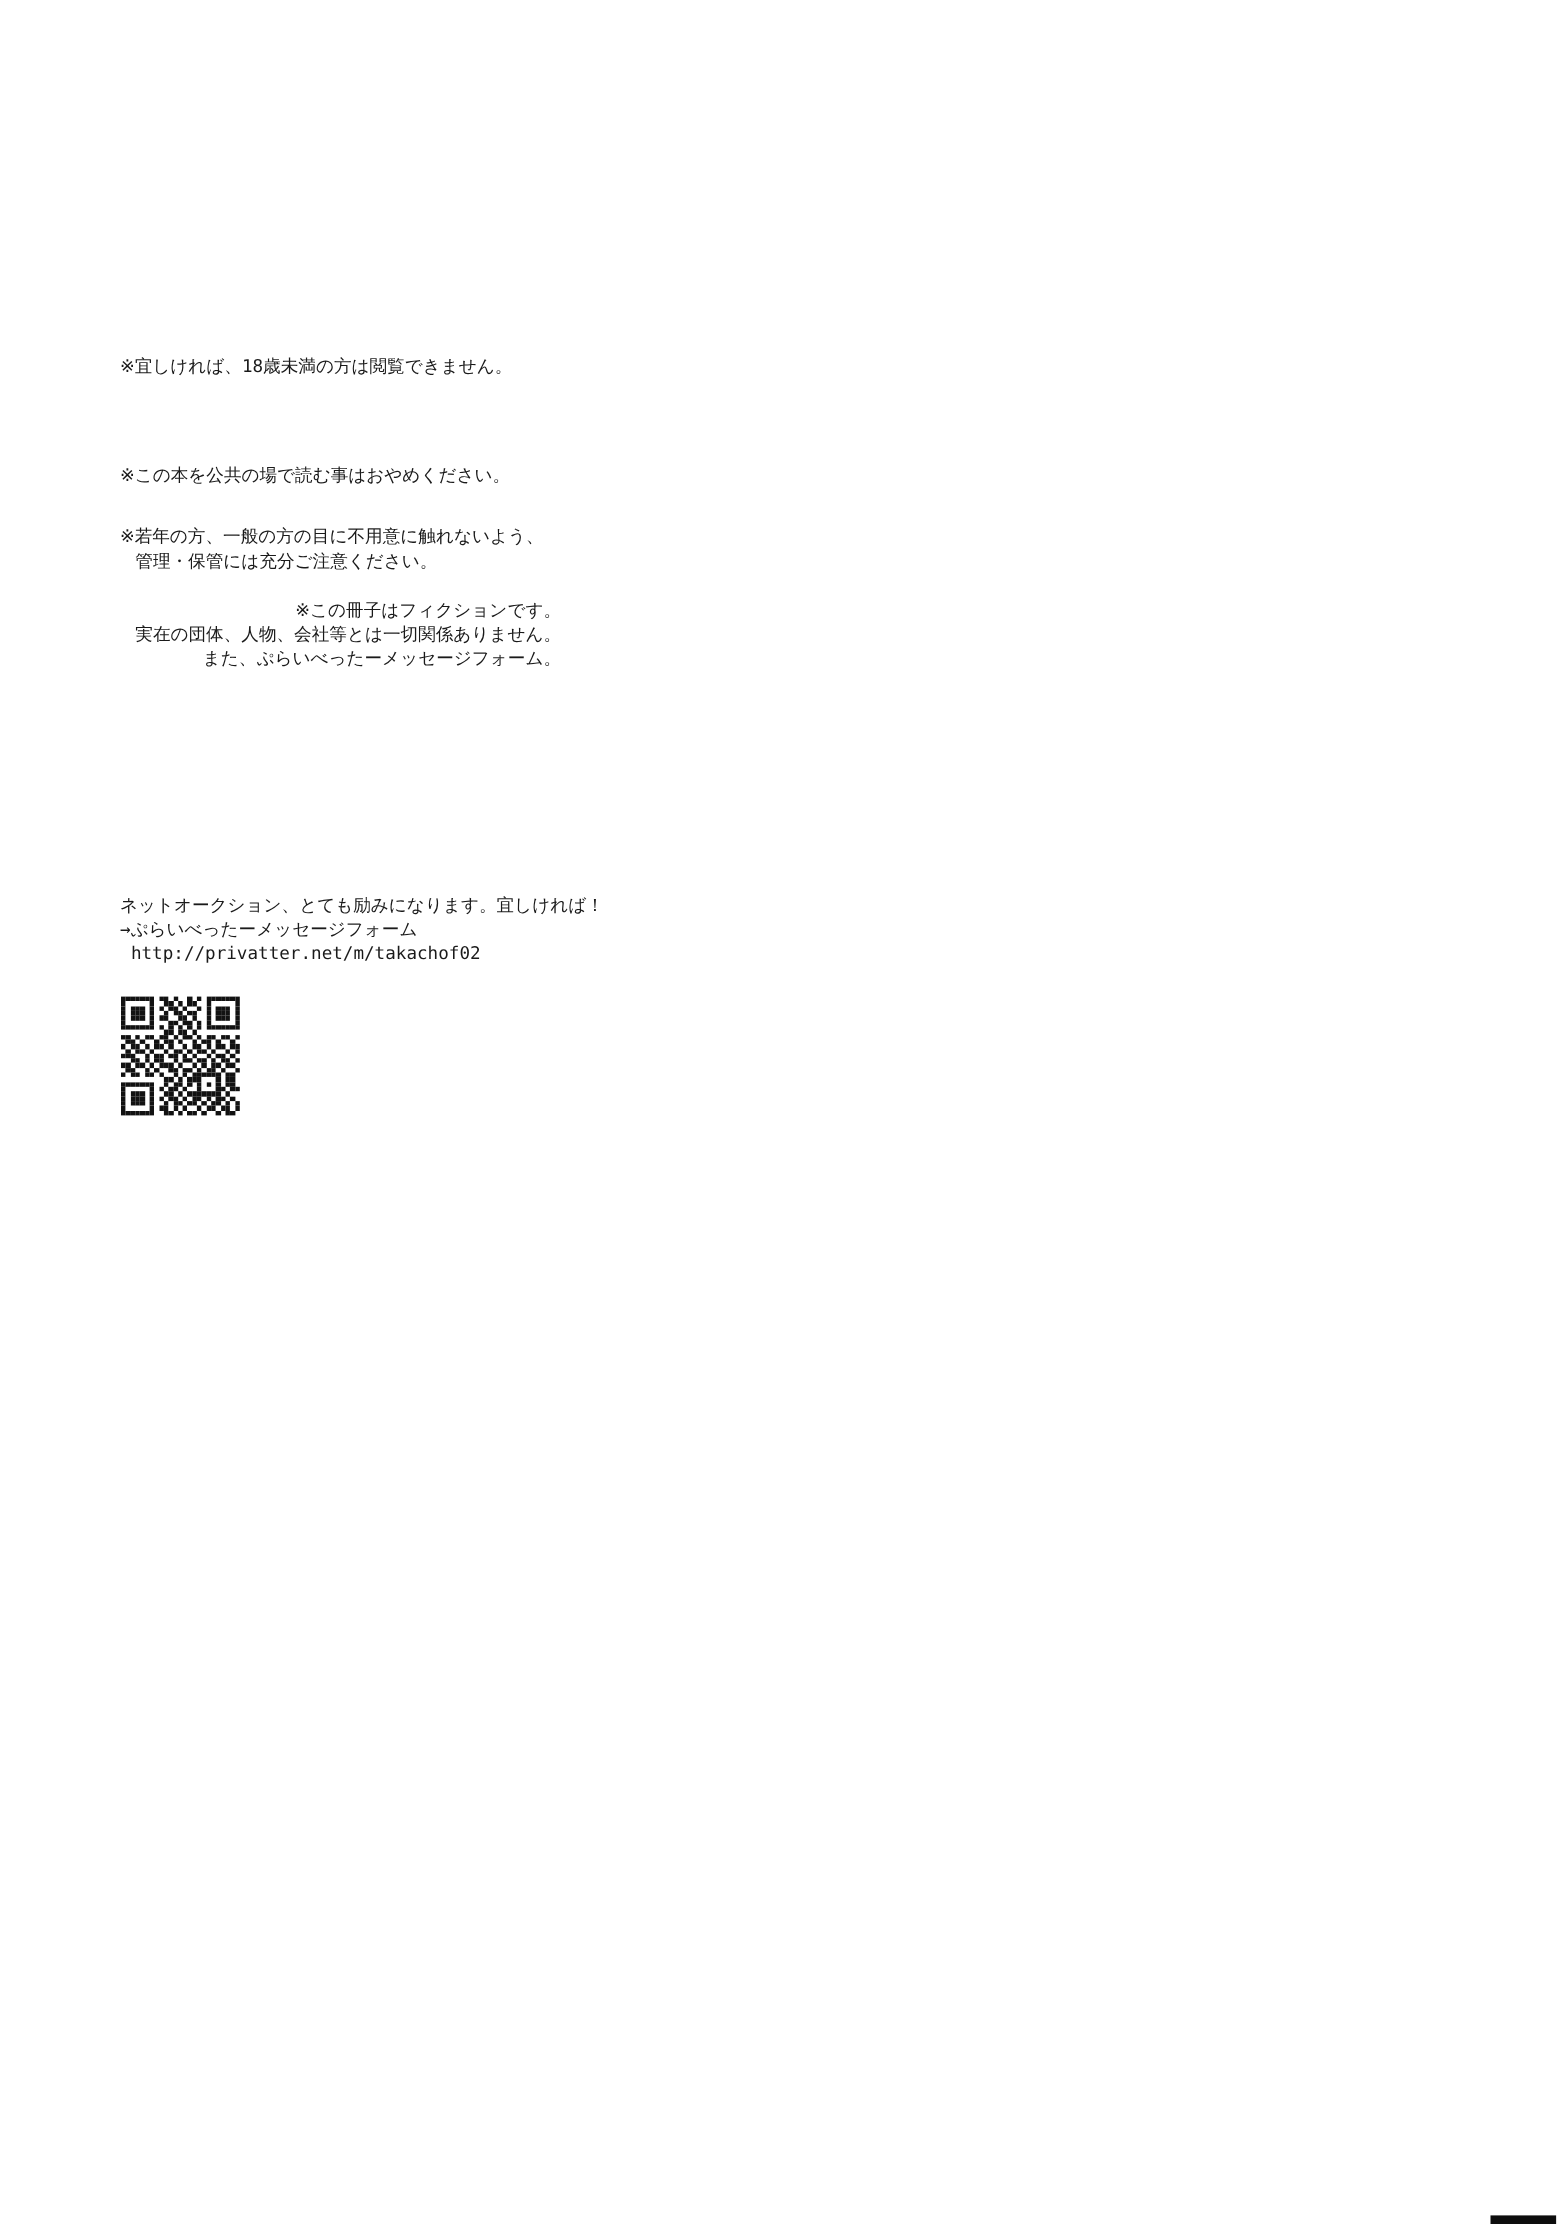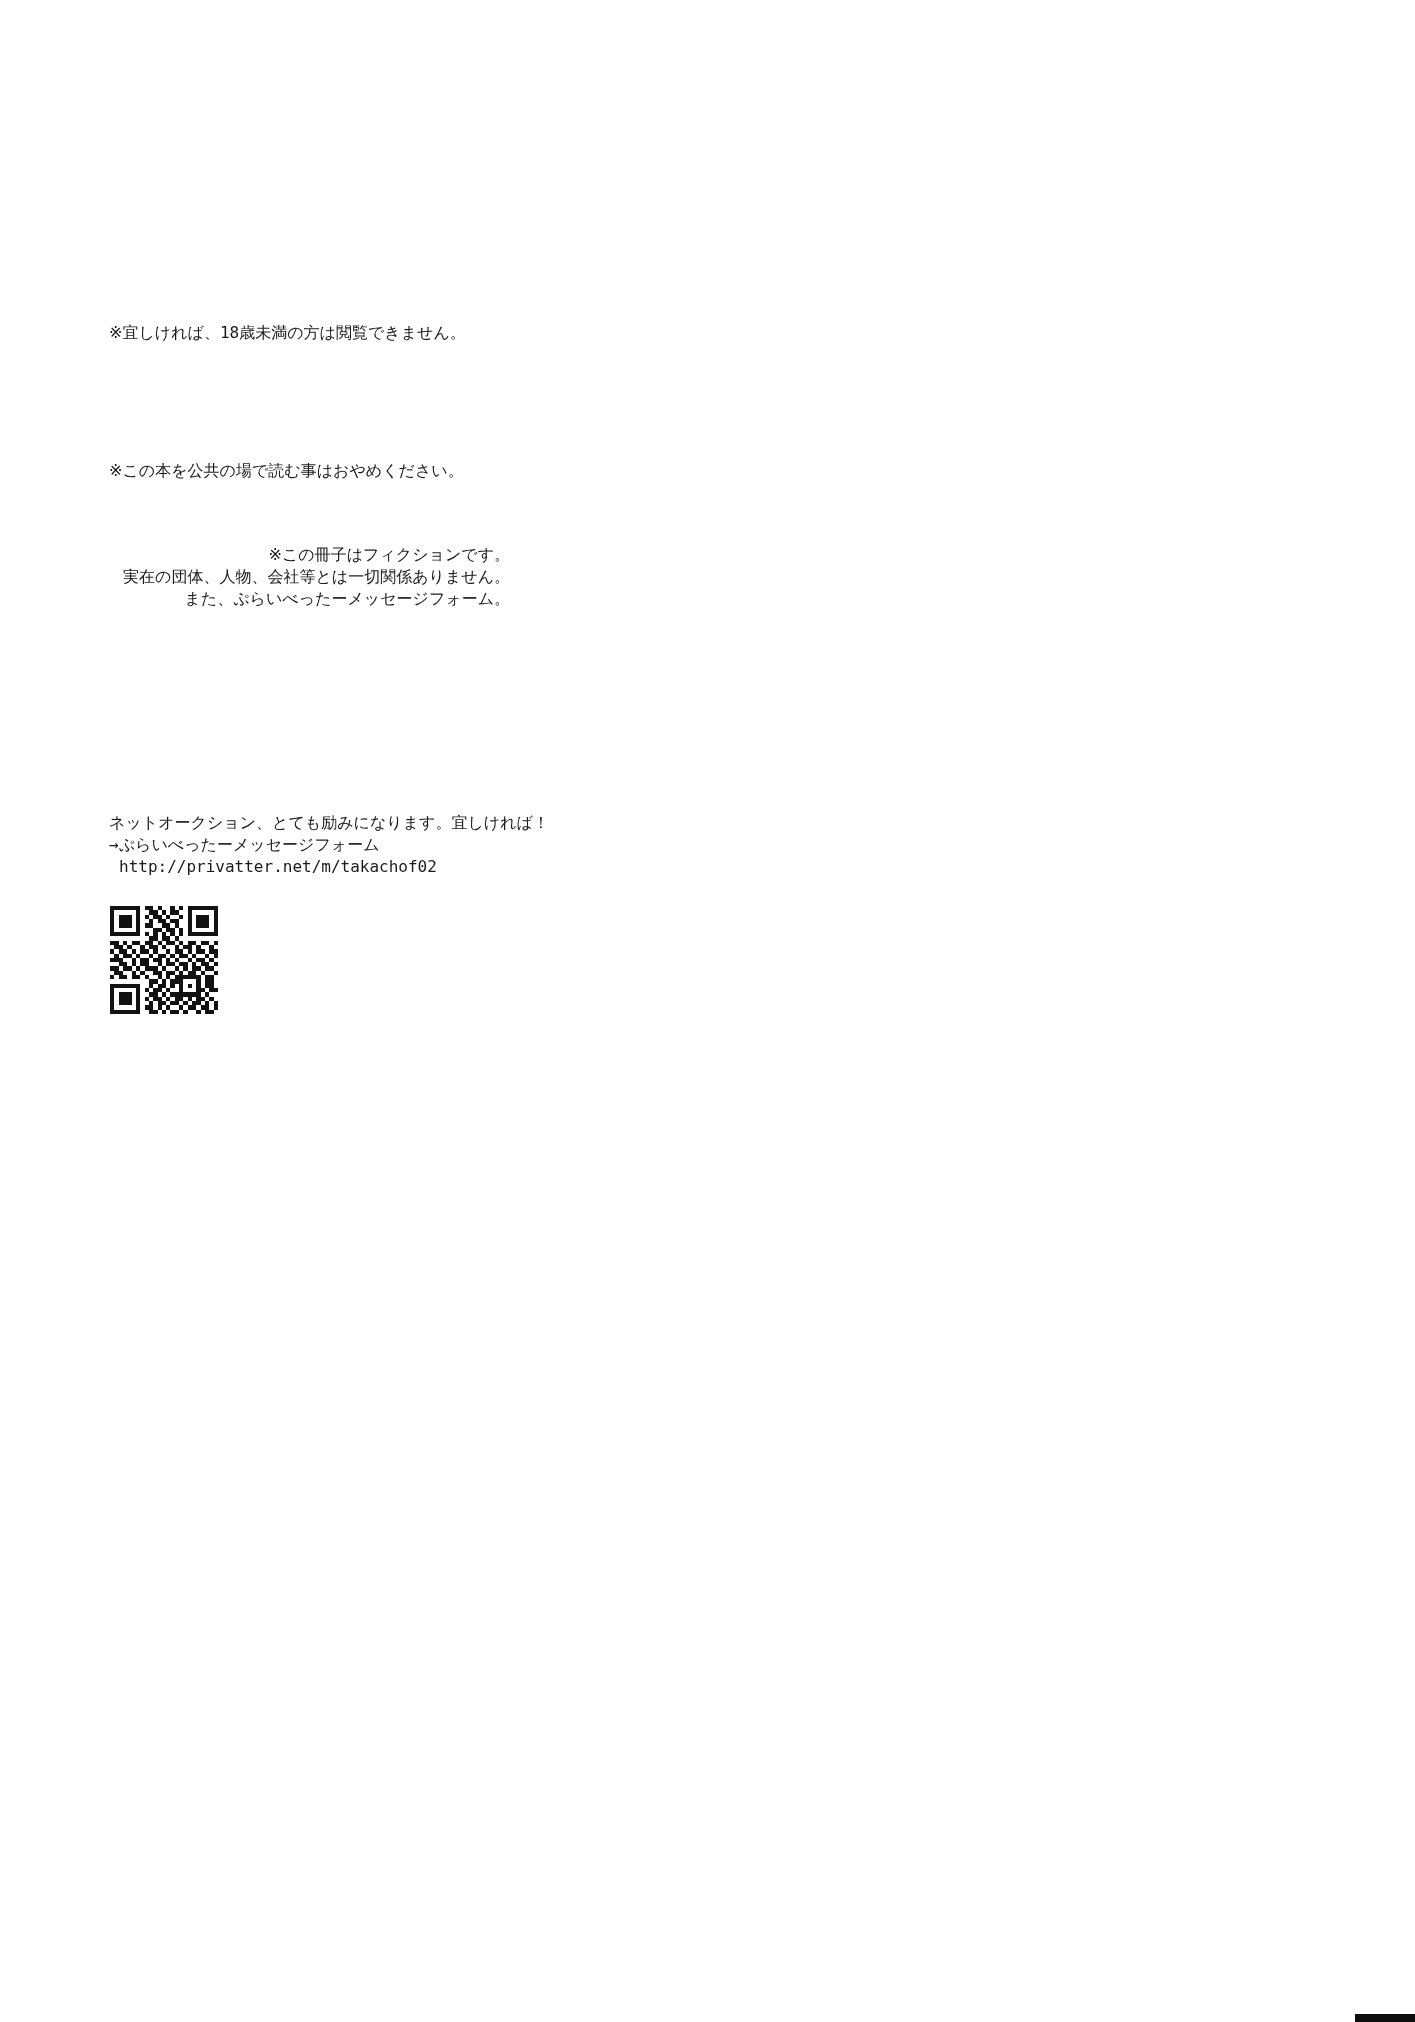--- a/index.html
+++ b/index.html
@@ -56,24 +56,28 @@
 <body>
 
 <div class="page">
 
 
   <div class="block" style="top:322px;">
     <div class="line">※宜しければ、18歳未満の方は閲覧できません。</div>
   </div>
 
 
-  <div class="block" style="top:460px;">
+  <div class="block" style="top:421px;">
     <div class="line">※この本を公共の場で読む事はおやめください。</div>
   </div>
 
+  <div class="block" style="top:477px;">
+    <div class="line">※若年の方、一般の方の目に不用意に触れないよう、</div>
+    <div class="line cont">管理・保管には充分ご注意ください。</div>
+  </div>
 
   <div class="block" style="top:544px;text-align:right;">
     <div class="line">※この冊子はフィクションです。</div>
     <div class="line cont">実在の団体、人物、会社等とは一切関係ありません。</div>
     <div class="line cont">また、ぷらいべったーメッセージフォーム。</div>
   </div>
 
 
   <div class="block" style="top:812px;">
     <div class="line">ネットオークション、とても励みになります。宜しければ！</div>

